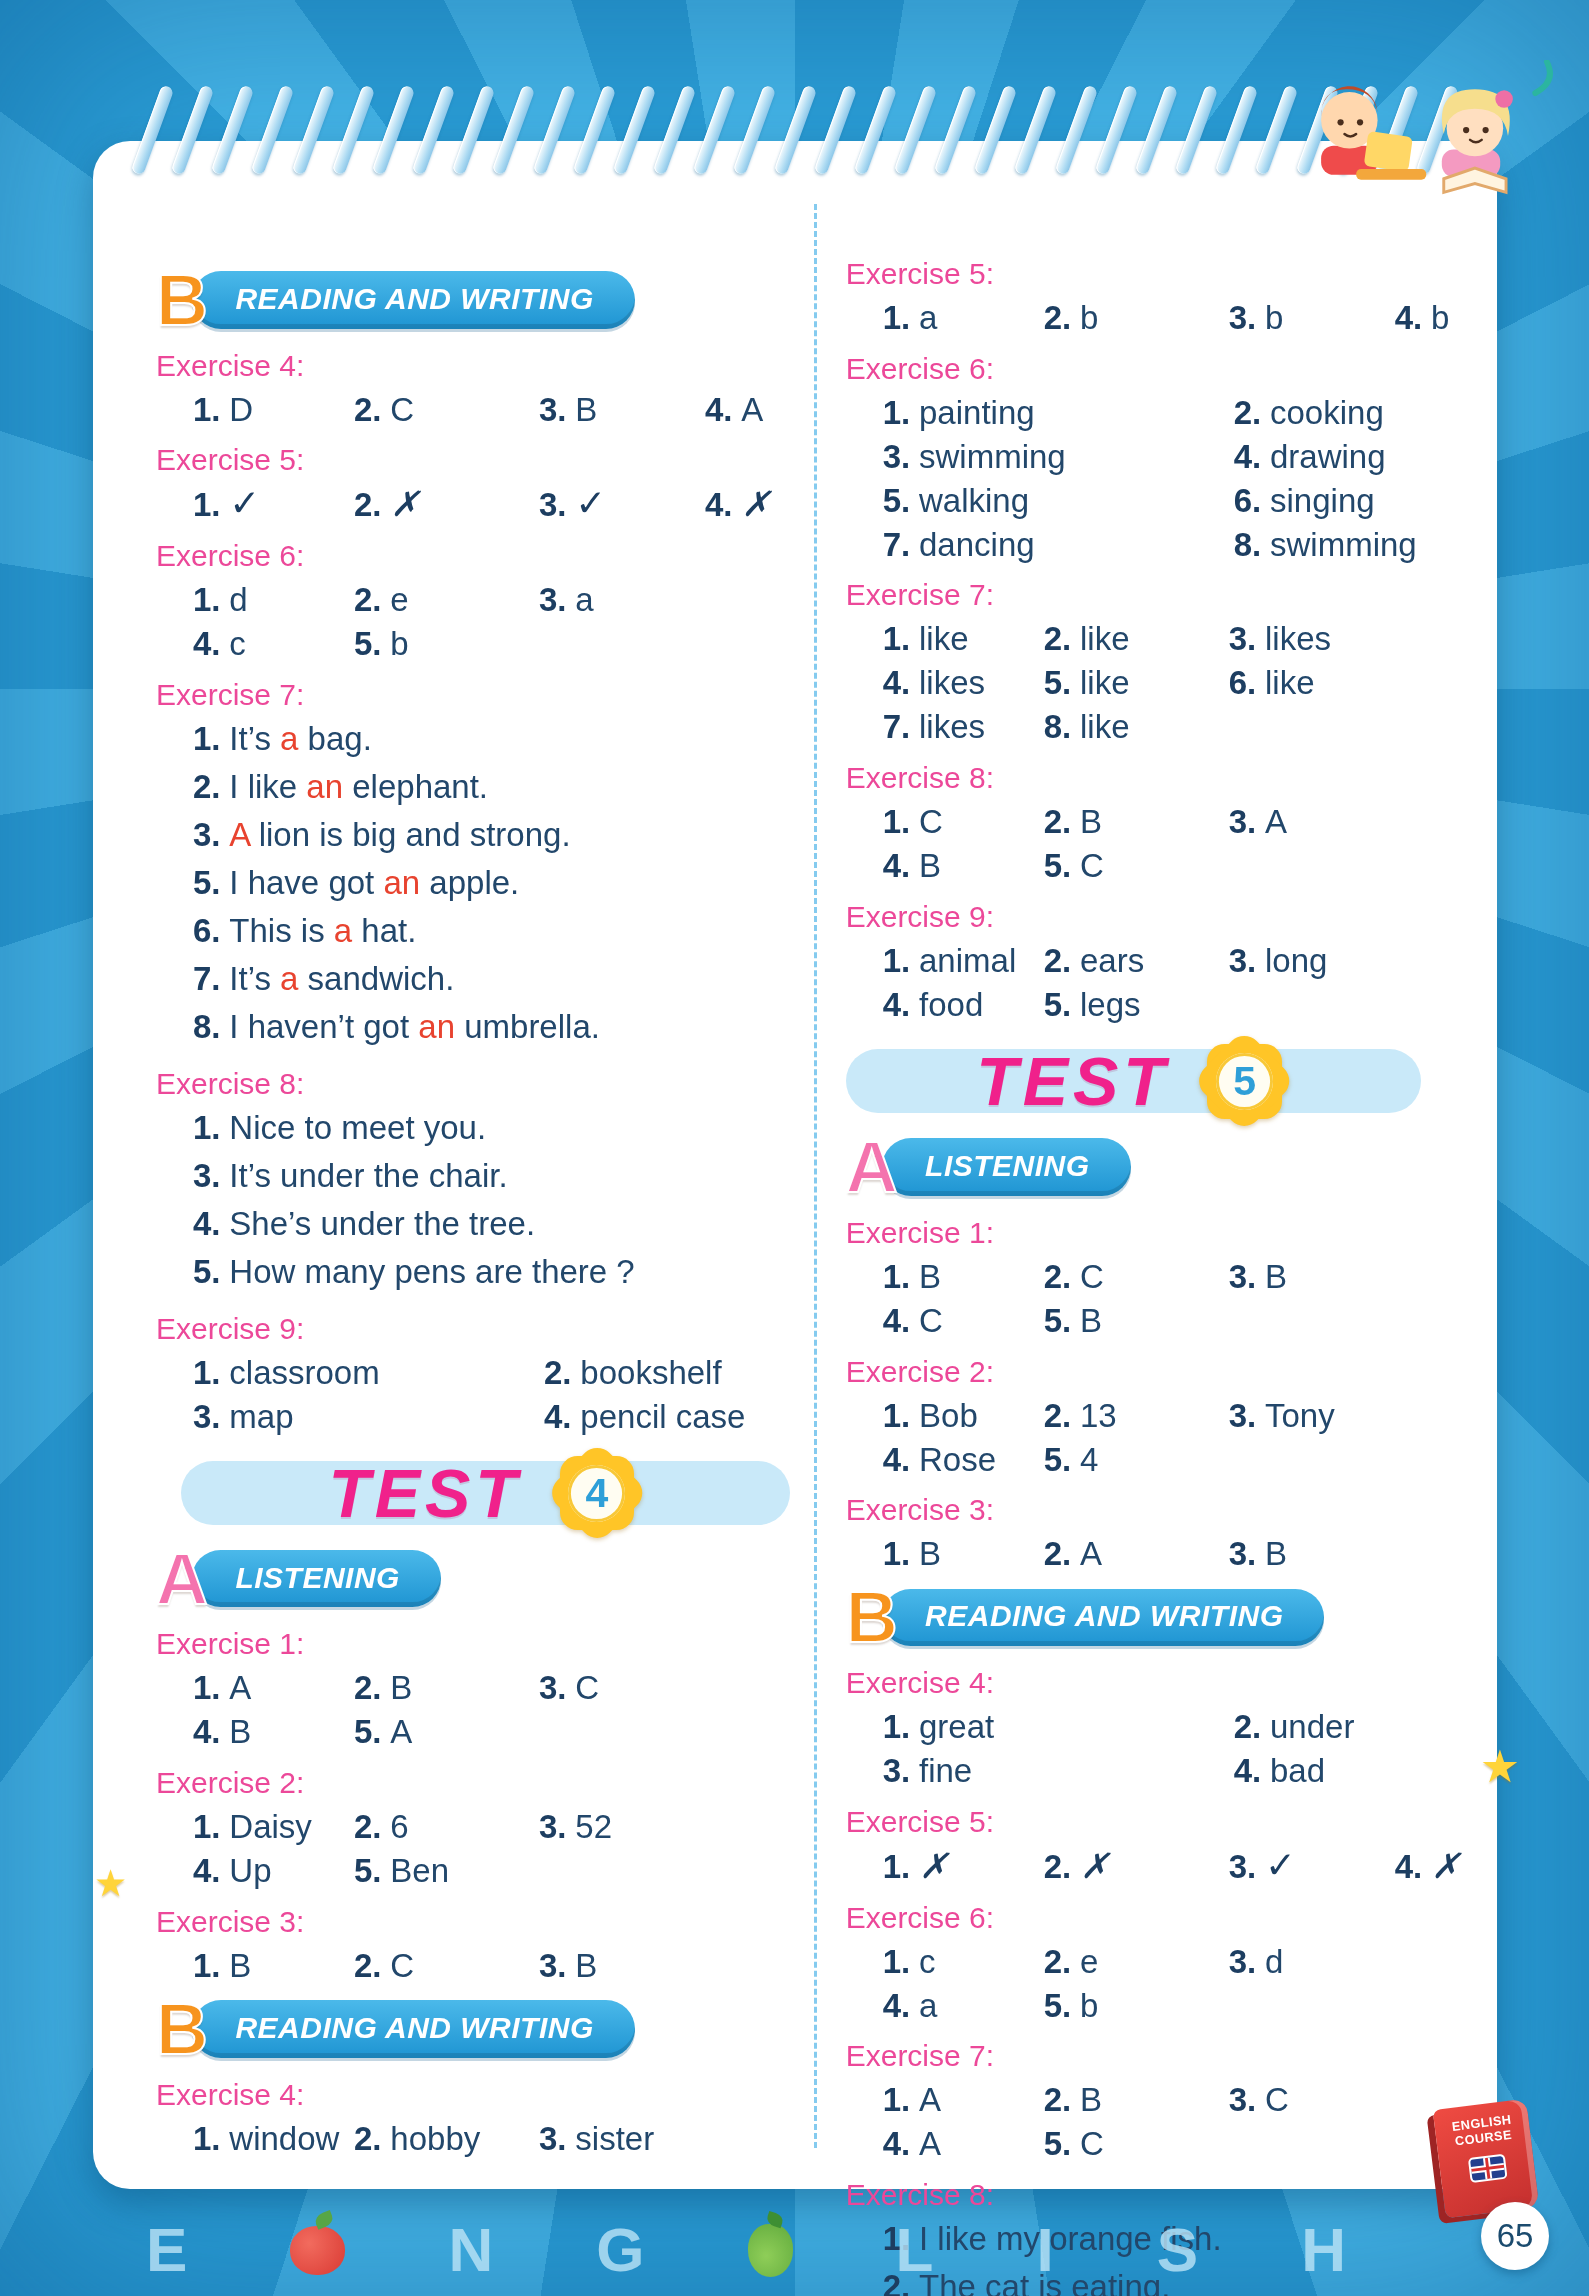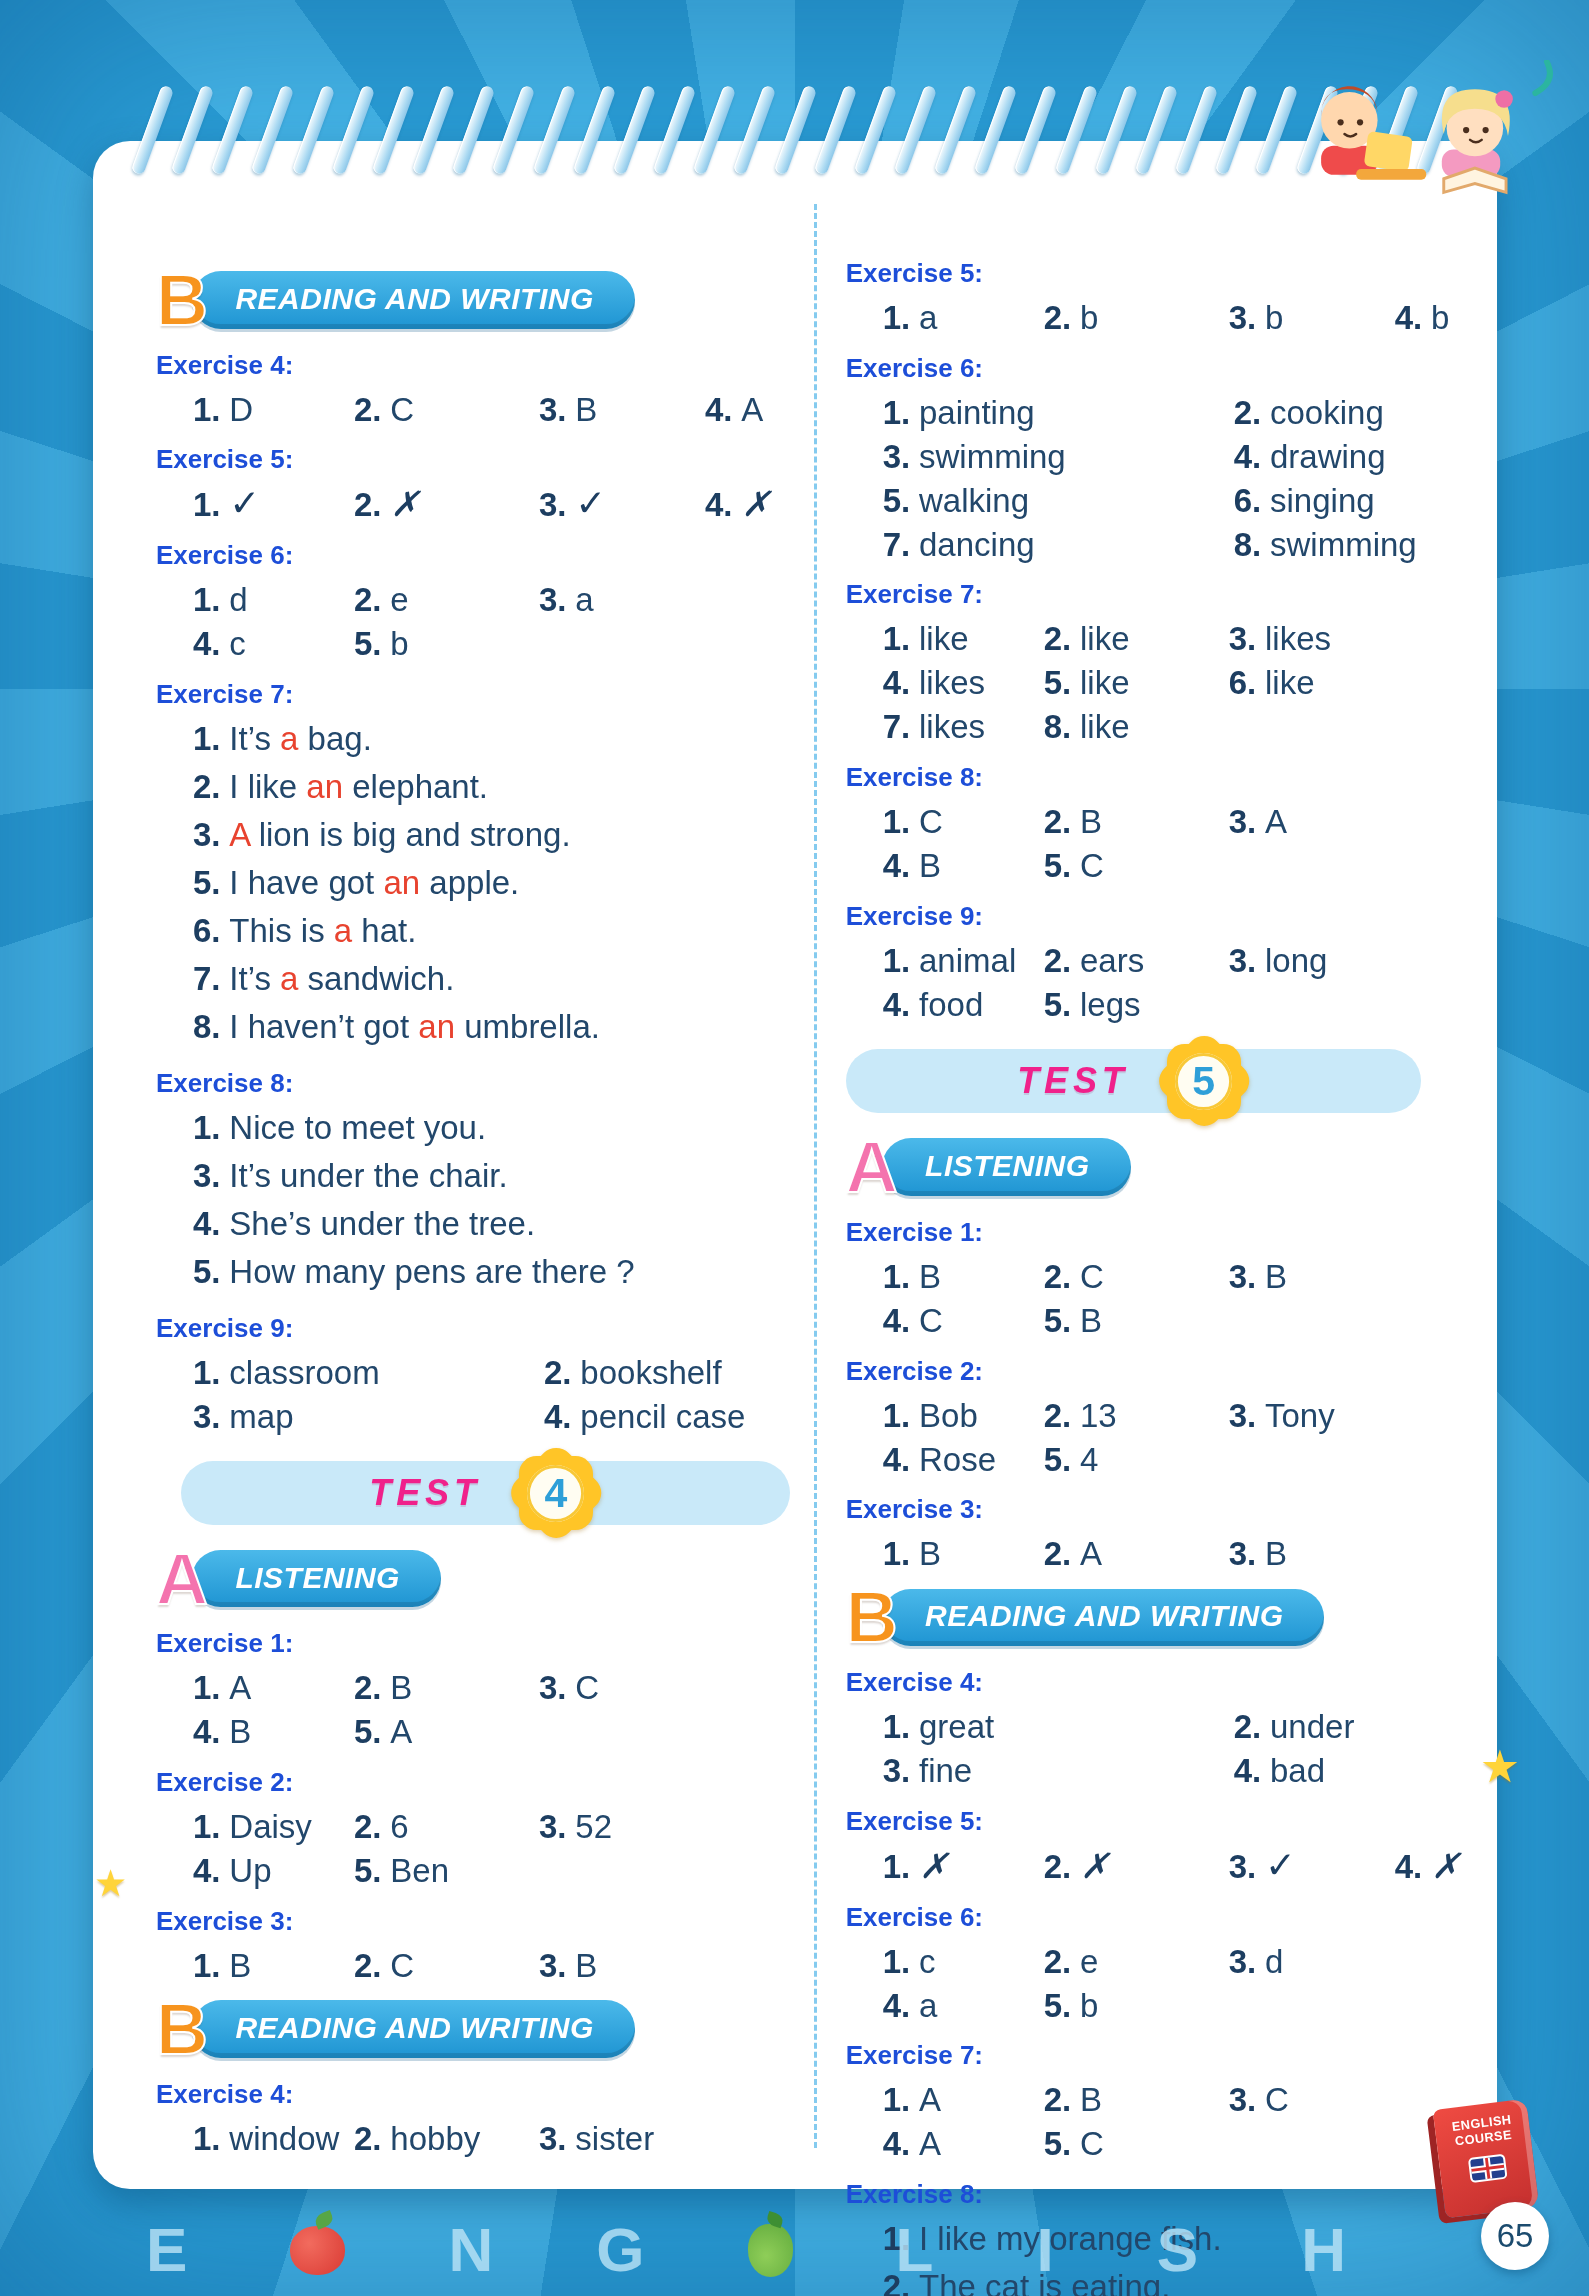--- a/index.html
+++ b/index.html
@@ -36,33 +36,33 @@
   .sec-letter.pink{color:#F473AE;}
   .sec-pill{background:linear-gradient(180deg,#4BB9EA,#1E94D2);
     border-radius:974px;padding:10.7px 41px 12.7px 43px;color:#fff;
     font-style:italic;font-weight:700;font-size:30px;letter-spacing:0.5px;white-space:nowrap;
     box-shadow:0 2.9px 0 rgba(20,90,140,.25), inset 0 -4.9px 0 rgba(0,0,0,.12);}
 
   .test-pill{display:flex;align-items:center;justify-content:center;
     background:#C9E9F9;border-radius:974px;height:64px;
     margin:23.4px 9.8px 17.6px 25px;position:relative;}
   .col-right .test-pill{margin:23.4px 43px 17.6px 0;}
-  .test-label{color:#F0218B;font-style:italic;font-weight:800;font-size:36px;letter-spacing:4.9px;
+  .test-label{color:#F0218B;font-style:italic;font-weight:800;font-size:68px;letter-spacing:4.9px;
     text-shadow:0 2px 0 rgba(150,10,80,.15);}
   .sun{position:relative;width:92px;height:92px;margin-left:29px;flex:0 0 auto;
     display:flex;align-items:center;justify-content:center;
     filter:drop-shadow(0 2.9px 2px rgba(150,100,0,.3));}
   .sun::before,.sun::after{content:"";position:absolute;inset:8.8px;background:#FFC527;border-radius:17.6px;}
   .sun::after{transform:rotate(45deg);}
   .sun-num{position:relative;z-index:1;width:57px;height:57px;border-radius:50%;
     background:#FFFDF2;box-shadow:inset 0 0 0 2.9px #F8C838;
     display:flex;align-items:center;justify-content:center;
     font-weight:700;font-size:41px;color:#2E9FD8;}
 
-  .ex-title{font-size:26px;font-weight:700;color:#1d4ed8;margin:7.8px 0 2px;line-height:43px;}
+  .ex-title{font-size:30px;font-weight:400;color:#ec4899;margin:7.8px 0 2px;line-height:43px;}
   .exercise .grid,.exercise .sentence{margin-left:37px;}
   .grid{display:grid;row-gap:2px;}
   .c4{grid-template-columns:161px 185px 166px 1fr;}
   .c3{grid-template-columns:161px 185px 1fr;}
   .c2{grid-template-columns:351px 1fr;}
   .ans{line-height:42px;font-size:33px;color:#22476B;white-space:nowrap;}
   .num{font-weight:700;color:#1D3E61;margin-right:8.8px;}
   .red{color:#E8432F;}
   .sentence{line-height:43px;}
   .mark.check{font-weight:700;font-size:37px;color:#1D3E61;}

